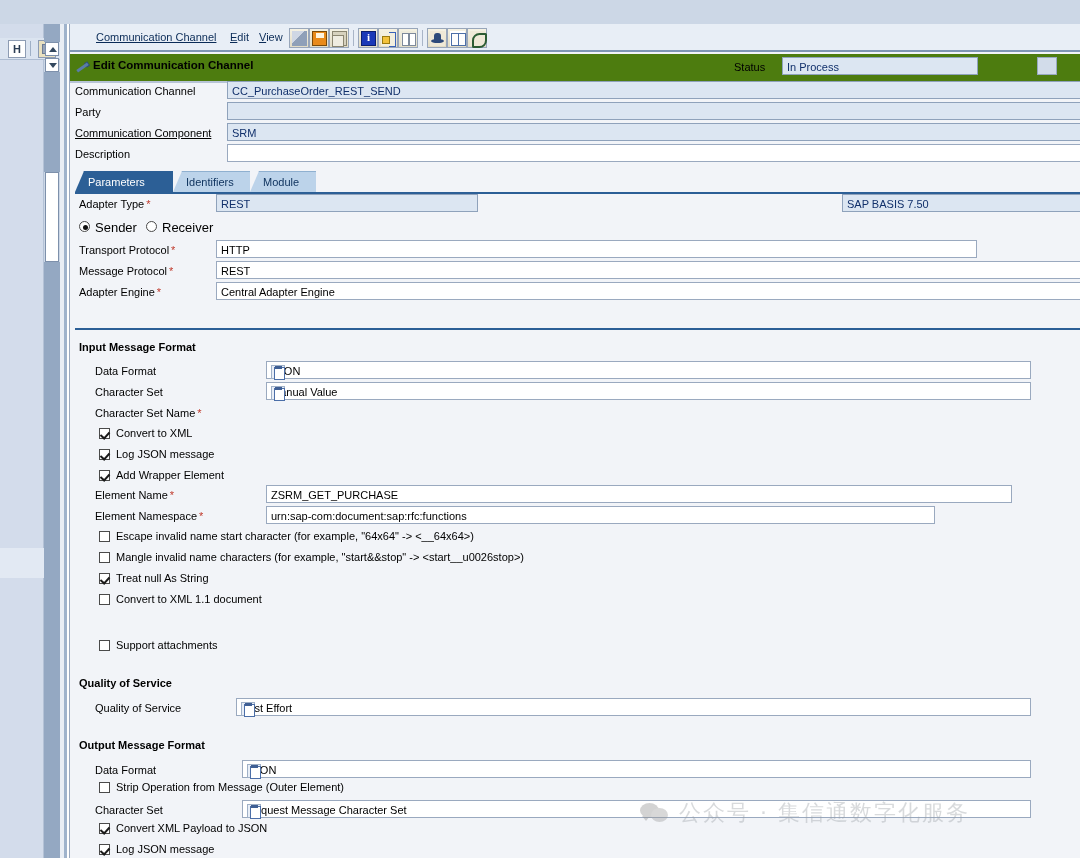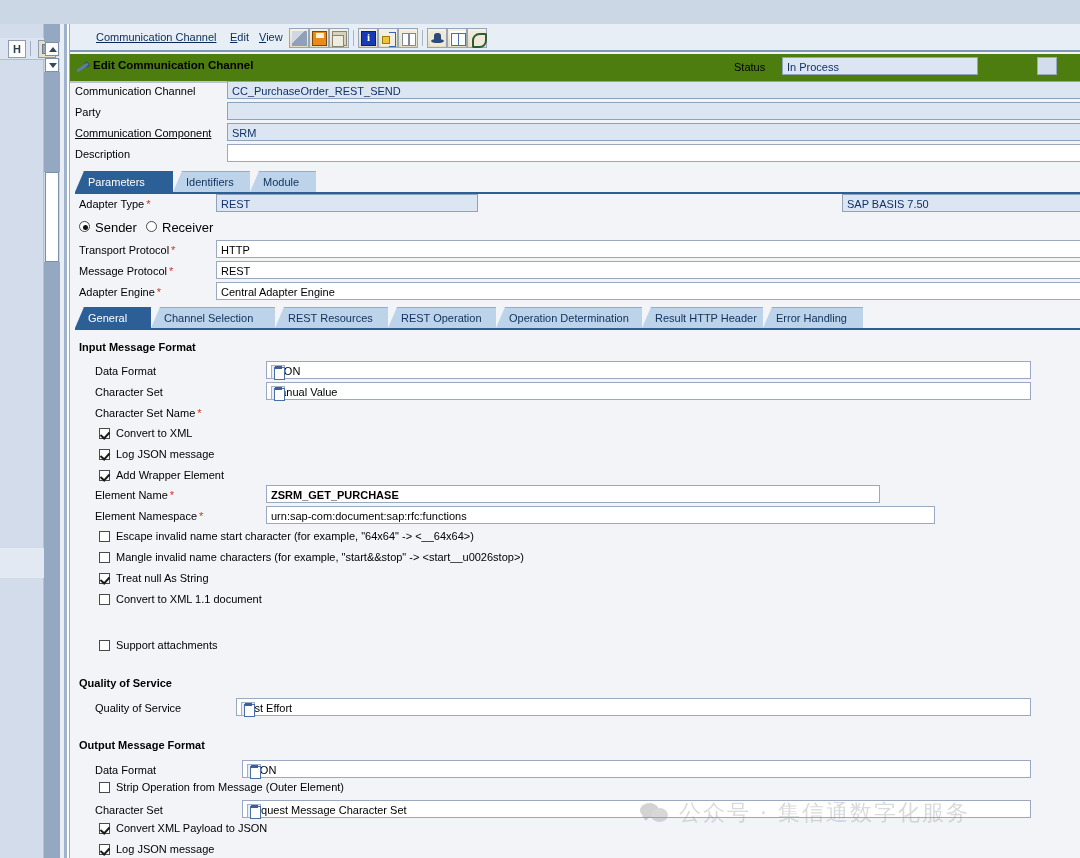--- a/index.html
+++ b/index.html
@@ -265,43 +265,34 @@
     <span class="inp ro" style="left:772px; top:170px; width:239px;">
         <span>SAP BASIS 7.50</span>
       </span>
 
     <span class="rd sel" style="left:9px; top:197px;"></span>
     <span class="rdlbl" style="left:25px; top:196px;">Sender</span>
     <span class="rd" style="left:76px; top:197px;"></span>
     <span class="rdlbl" style="left:92px; top:196px;">Receiver</span>
 
     <span class="field-label" style="left:9px; top:220px;"><span>Transport Protocol</span><span class="req">*</span></span>
-    <span class="inp white" style="left:146px; top:216px; width:865px;">
+    <span class="inp white" style="left:146px; top:216px; width:761px;">
         <span>HTTP</span>
       </span>
 
     <span class="field-label" style="left:9px; top:241px;"><span>Message Protocol</span><span class="req">*</span></span>
     <span class="inp white" style="left:146px; top:237px; width:865px;">
         <span>REST</span>
       </span>
 
     <span class="field-label" style="left:9px; top:262px;"><span>Adapter Engine</span><span class="req">*</span></span>
     <span class="inp white" style="left:146px; top:258px; width:865px;">
         <span>Central Adapter Engine</span>
       </span>
 
-    <div class="tabstrip" style="left:5px; top:283px; width:1006px;">
-      <div class="tab active" style="left:0px;   width:76px;">General</div>
-      <div class="tab" style="left:76px;  width:124px;">Channel Selection</div>
-      <div class="tab" style="left:200px; width:113px;">REST Resources</div>
-      <div class="tab" style="left:313px; width:108px;">REST Operation</div>
-      <div class="tab" style="left:421px; width:146px;">Operation Determination</div>
-      <div class="tab" style="left:567px; width:121px;">Result HTTP Header</div>
-      <div class="tab" style="left:688px; width:100px;">Error Handling</div>
-    </div>
     <div class="tabstrip-under" style="left:5px; top:304px; width:1006px;"></div>
 
     <span class="sect" style="left:9px; top:317px;">Input Message Format</span>
 
     <span class="field-label" style="left:25px; top:341px;">Data Format</span>
     <span class="inp white" style="left:196px; top:337px; width:765px;">
       <span>JSON</span>
       <span class="vh"></span>
     </span>
 
@@ -320,21 +311,21 @@
     <div class="cbrow" style="left:29px; top:424px;">
       <span class="cb checked"></span>
       <span class="lbl">Log JSON message</span>
     </div>
     <div class="cbrow" style="left:29px; top:445px;">
       <span class="cb checked"></span>
       <span class="lbl">Add Wrapper Element</span>
     </div>
 
     <span class="field-label" style="left:25px; top:465px;"><span>Element Name</span><span class="req">*</span></span>
-    <span class="inp white" style="left:196px; top:461px; width:614px;font-weight:bold;">
+    <span class="inp white" style="left:196px; top:461px; width:746px;">
         <span>ZSRM_GET_PURCHASE</span>
       </span>
 
     <span class="field-label" style="left:25px; top:486px;"><span>Element Namespace</span><span class="req">*</span></span>
     <span class="inp white" style="left:196px; top:482px; width:669px;">
         <span>urn:sap-com:document:sap:rfc:functions</span>
       </span>
 
     <div class="cbrow" style="left:29px; top:506px;">
       <span class="cb"></span>

